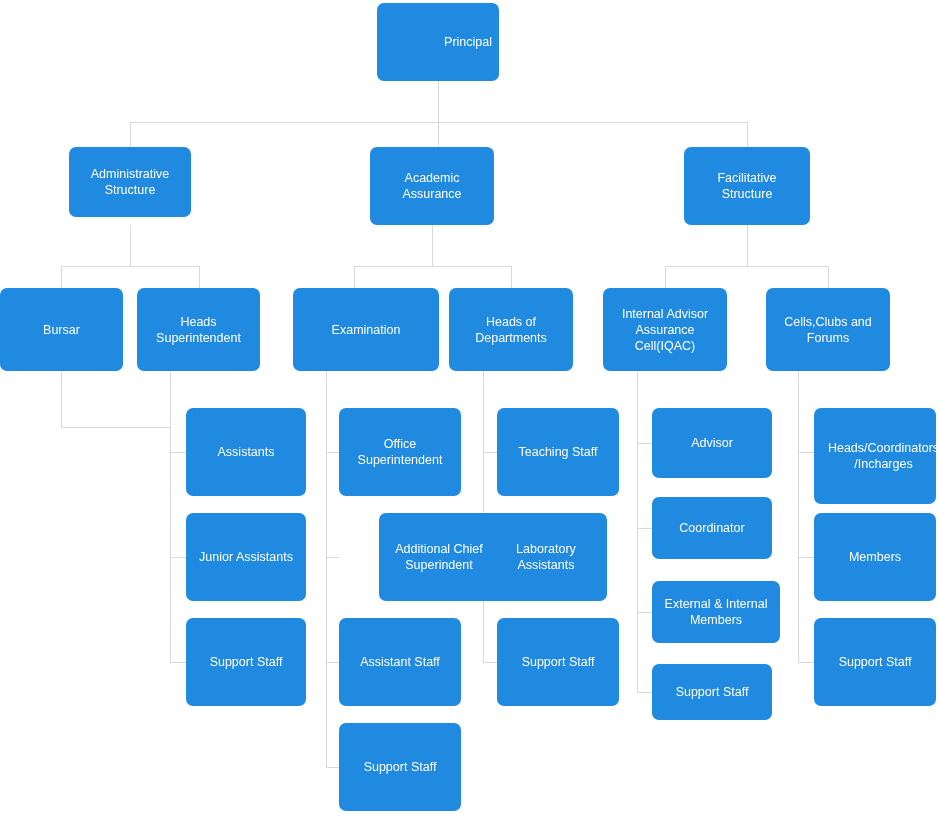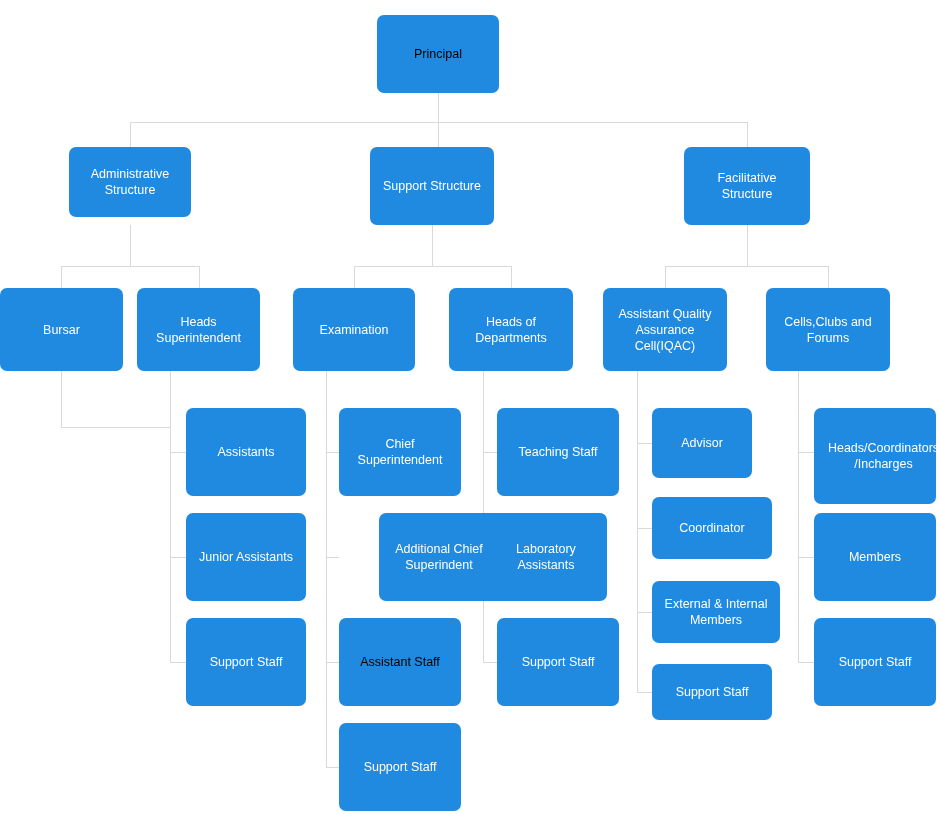--- a/index.html
+++ b/index.html
@@ -88,91 +88,91 @@
       <div class="conn h" style="left: 637px; top: 443px; width: 15px;"></div>
       <div class="conn h" style="left: 637px; top: 528px; width: 15px;"></div>
       <div class="conn h" style="left: 637px; top: 612px; width: 15px;"></div>
       <div class="conn h" style="left: 637px; top: 692px; width: 15px;"></div>
       <div class="conn v" style="left: 798px; top: 371px; height: 291px;"></div>
       <div class="conn h" style="left: 798px; top: 452px; width: 16px;"></div>
       <div class="conn h" style="left: 798px; top: 557px; width: 16px;"></div>
       <div class="conn h" style="left: 798px; top: 662px; width: 16px;"></div>
     </div>
   <div id="node-layer">
-      <div class="node" style="left: 377px; top: 15px; width: 122px; height: 78px; background: rgb(32, 137, 224); color: #000000;">
+      <div class="node" style="left: 377px; top: 3px; width: 122px; height: 78px; background: rgb(32, 137, 224); color: #ffffff; justify-content: flex-end;">
         <span class="node-label">Principal</span>
       </div>
       <div class="node" style="left: 69px; top: 147px; width: 122px; height: 70px; background: rgb(32, 137, 224); color: rgb(255, 255, 255);">
         <span class="node-label">Administrative
 Structure</span>
       </div>
       <div class="node" style="left: 370px; top: 147px; width: 124px; height: 78px; background: rgb(32, 137, 224); color: rgb(255, 255, 255);">
-        <span class="node-label">Support Structure</span>
+        <span class="node-label">Academic Assurance</span>
       </div>
       <div class="node" style="left: 684px; top: 147px; width: 126px; height: 78px; background: rgb(32, 137, 224); color: rgb(255, 255, 255);">
         <span class="node-label">Facilitative
 Structure</span>
       </div>
       <div class="node" style="left: 0px; top: 288px; width: 123px; height: 83px; background: rgb(32, 137, 224); color: rgb(255, 255, 255);">
         <span class="node-label">Bursar</span>
       </div>
       <div class="node" style="left: 137px; top: 288px; width: 123px; height: 83px; background: rgb(32, 137, 224); color: rgb(255, 255, 255);">
         <span class="node-label">Heads
 Superintendent</span>
       </div>
-      <div class="node" style="left: 293px; top: 288px; width: 122px; height: 83px; background: rgb(32, 137, 224); color: rgb(255, 255, 255);">
+      <div class="node" style="left: 293px; top: 288px; width: 146px; height: 83px; background: rgb(32, 137, 224); color: rgb(255, 255, 255);">
         <span class="node-label">Examination</span>
       </div>
       <div class="node" style="left: 449px; top: 288px; width: 124px; height: 83px; background: rgb(32, 137, 224); color: rgb(255, 255, 255);">
         <span class="node-label">Heads of
 Departments</span>
       </div>
       <div class="node" style="left: 603px; top: 288px; width: 124px; height: 83px; background: rgb(32, 137, 224); color: rgb(255, 255, 255);">
-        <span class="node-label">Assistant Quality
+        <span class="node-label">Internal Advisor
 Assurance
 Cell(IQAC)</span>
       </div>
       <div class="node" style="left: 766px; top: 288px; width: 124px; height: 83px; background: rgb(32, 137, 224); color: rgb(255, 255, 255);">
         <span class="node-label">Cells,Clubs and
 Forums</span>
       </div>
       <div class="node" style="left: 186px; top: 408px; width: 120px; height: 88px; background: rgb(32, 137, 224); color: rgb(255, 255, 255);">
         <span class="node-label">Assistants</span>
       </div>
       <div class="node" style="left: 186px; top: 513px; width: 120px; height: 88px; background: rgb(32, 137, 224); color: rgb(255, 255, 255);">
         <span class="node-label">Junior Assistants</span>
       </div>
       <div class="node" style="left: 186px; top: 618px; width: 120px; height: 88px; background: rgb(32, 137, 224); color: rgb(255, 255, 255);">
         <span class="node-label">Support Staff</span>
       </div>
       <div class="node" style="left: 339px; top: 408px; width: 122px; height: 88px; background: rgb(32, 137, 224); color: rgb(255, 255, 255);">
-        <span class="node-label">Chief
+        <span class="node-label">Office
 Superintendent</span>
       </div>
       <div class="node" style="left: 339px; top: 513px; width: 120px; height: 88px; background: rgb(32, 137, 224); color: rgb(255, 255, 255); margin-left: 40px;">
         <span class="node-label">Additional Chief
 Superindent</span>
       </div>
-      <div class="node" style="left: 339px; top: 618px; width: 122px; height: 88px; background: rgb(32, 137, 224); color: #000000;">
+      <div class="node" style="left: 339px; top: 618px; width: 122px; height: 88px; background: rgb(32, 137, 224); color: #ffffff;">
         <span class="node-label">Assistant Staff</span>
       </div>
       <div class="node" style="left: 339px; top: 723px; width: 122px; height: 88px; background: rgb(32, 137, 224); color: rgb(255, 255, 255);">
         <span class="node-label">Support Staff</span>
       </div>
       <div class="node" style="left: 497px; top: 408px; width: 122px; height: 88px; background: rgb(32, 137, 224); color: rgb(255, 255, 255);">
         <span class="node-label">Teaching Staff</span>
       </div>
       <div class="node" style="left: 485px; top: 513px; width: 122px; height: 88px; background: rgb(32, 137, 224); color: rgb(255, 255, 255);">
         <span class="node-label">Laboratory
 Assistants</span>
       </div>
       <div class="node" style="left: 497px; top: 618px; width: 122px; height: 88px; background: rgb(32, 137, 224); color: rgb(255, 255, 255);">
         <span class="node-label">Support Staff</span>
       </div>
-      <div class="node" style="left: 652px; top: 408px; width: 100px; height: 70px; background: rgb(32, 137, 224); color: rgb(255, 255, 255);">
+      <div class="node" style="left: 652px; top: 408px; width: 120px; height: 70px; background: rgb(32, 137, 224); color: rgb(255, 255, 255);">
         <span class="node-label">Advisor</span>
       </div>
       <div class="node" style="left: 652px; top: 497px; width: 120px; height: 62px; background: rgb(32, 137, 224); color: rgb(255, 255, 255);">
         <span class="node-label">Coordinator</span>
       </div>
       <div class="node" style="left: 652px; top: 581px; width: 128px; height: 62px; background: rgb(32, 137, 224); color: rgb(255, 255, 255);">
         <span class="node-label">External &amp; Internal
 Members</span>
       </div>
       <div class="node" style="left: 652px; top: 664px; width: 120px; height: 56px; background: rgb(32, 137, 224); color: rgb(255, 255, 255);">

